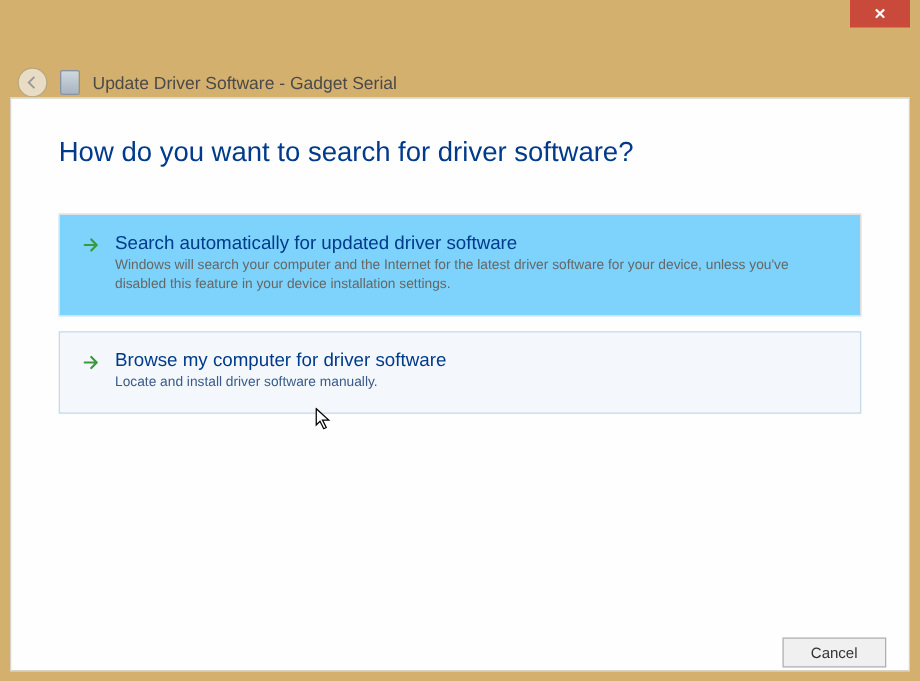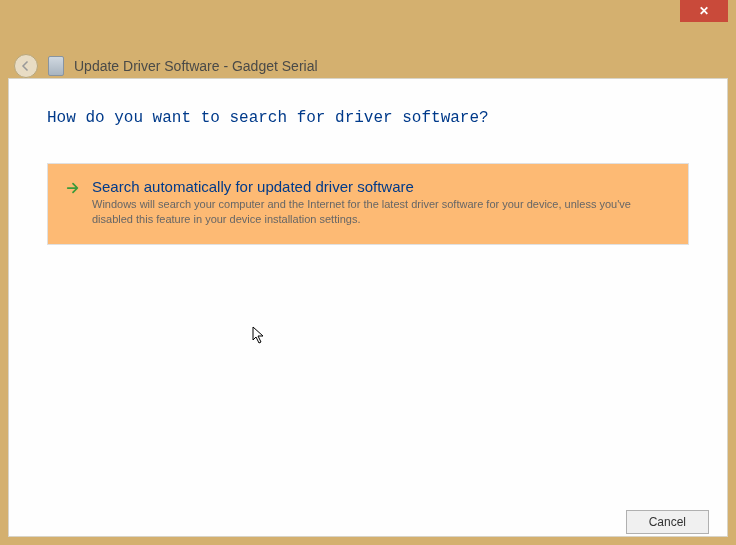--- a/index.html
+++ b/index.html
@@ -77,35 +77,34 @@
       position: absolute;
       top: 78px;
       left: 8px;
       right: 8px;
       bottom: 8px;
       background: #fefefe;
       border: 1px solid #d8d4c8;
       padding: 30px 38px 18px 38px;
     }
     .heading {
-      font-size: 16px;
+      font-size: 22px;
       color: #003a8a;
       font-weight: normal;
       margin-bottom: 36px;
-      font-family: Liberation Mono, monospace;
     }
     .option-box {
       border: 1px solid #e0e0e0;
       padding: 14px 18px 16px 18px;
       margin-bottom: 12px;
       display: flex;
       align-items: flex-start;
       gap: 12px;
       cursor: pointer;
-      background: #fdba74;
+      background: #7dd3fc;
     }
     .option-box.hover {
       border: 1px solid #c8d8e8;
       background: #f4f8fc;
     }
     .arrow-icon {
       flex-shrink: 0;
       margin-top: 3px;
     }
     .arrow-icon svg {
@@ -180,20 +179,31 @@
         <svg viewBox="0 0 16 16">
           <path d="M2 8 L12 8 M8 3 L13 8 L8 13" stroke="#3a9a3a" stroke-width="2" fill="none" stroke-linecap="round" stroke-linejoin="round"></path>
         </svg>
       </div>
       <div class="option-content">
         <div class="option-title">Search automatically for updated driver software</div>
         <div class="option-desc">Windows will search your computer and the Internet for the latest driver software for your device, unless you've disabled this feature in your device installation settings.</div>
       </div>
     </div>
 
+    <div class="option-box hover">
+      <div class="arrow-icon">
+        <svg viewBox="0 0 16 16">
+          <path d="M2 8 L12 8 M8 3 L13 8 L8 13" stroke="#3a9a3a" stroke-width="2" fill="none" stroke-linecap="round" stroke-linejoin="round"></path>
+        </svg>
+      </div>
+      <div class="option-content">
+        <div class="option-title">Browse my computer for driver software</div>
+        <div class="option-desc">Locate and install driver software manually.</div>
+      </div>
+    </div>
 
     <div class="button-bar">
       <button class="cancel-btn">Cancel</button>
     </div>
   </div>
 
   <div class="cursor-pointer">
     <svg viewBox="0 0 16 20">
       <path d="M1 1 L1 14 L4 11 L7 17 L9 16 L6 10 L11 10 Z" fill="white" stroke="black" stroke-width="1"></path>
     </svg>

